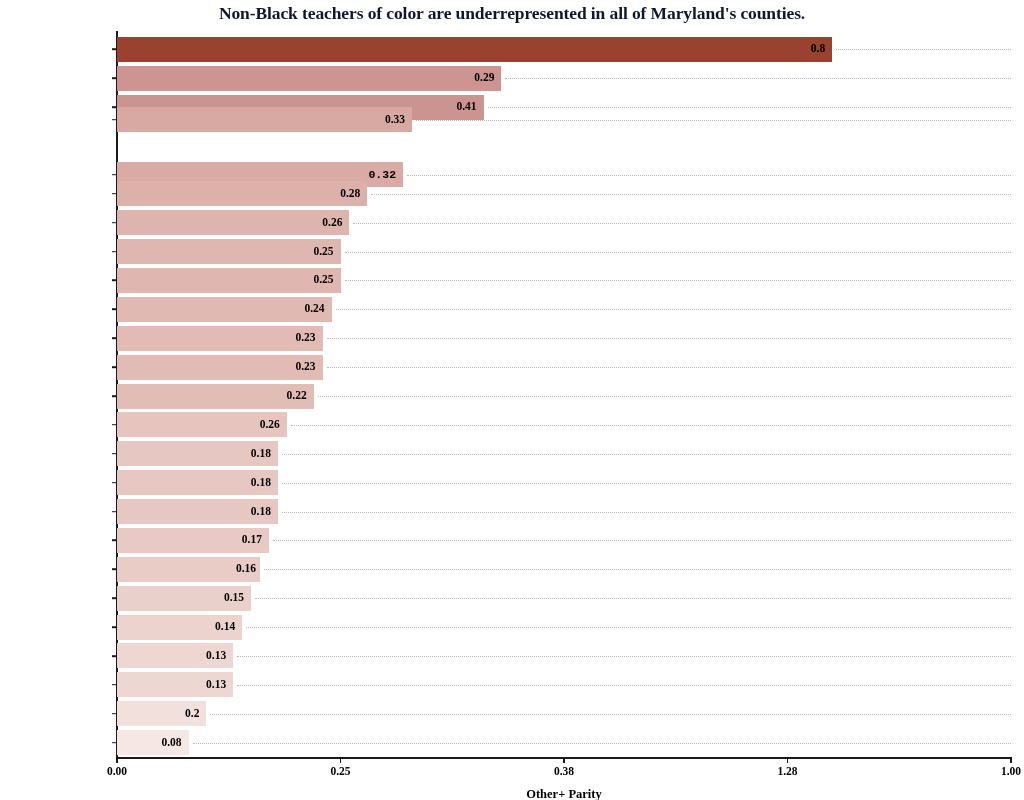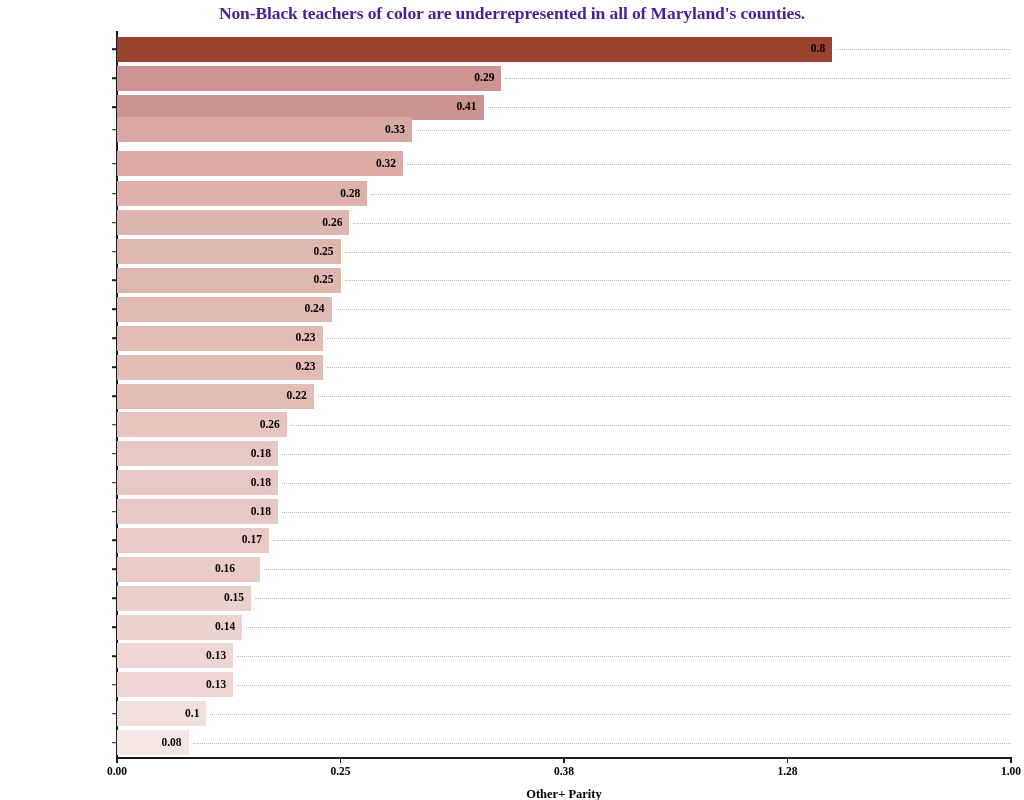--- a/index.html
+++ b/index.html
@@ -20,21 +20,21 @@
   }
   
   .chart-title {
     position: absolute;
     left: 0;
     top: 3px;
     width: 1024px;
     text-align: center;
     font-size: 17.5px;
     font-weight: bold;
-    color: #4c1d95;
+    color: #0f172a;
     letter-spacing: -0.1px;
     padding-left: 0;
     box-sizing: border-box;
     white-space: nowrap;
   }
   
   #plot {
     position: absolute;
     left: 117px;
     top: 35px;
@@ -147,27 +147,27 @@
           <div class="bar" style="width: 384.42px; background: rgb(205, 148, 145);"></div>
           <div class="bar-value" style="left: 377.42px; transform: translate(-100%, -50%);">0.29</div>
           <div class="gridline" style="left: 388.42px; width: 505.58px;"></div>
         </div>
         <div class="row" style="top: 59.7px; height: 25px;">
           <div class="ytick-mark"></div>
           <div class="bar" style="width: 366.54px; background: rgb(204, 148, 144);"></div>
           <div class="bar-value" style="left: 359.54px; transform: translate(-100%, -50%);">0.41</div>
           <div class="gridline" style="left: 370.54px; width: 523.46px;"></div>
         </div>
-        <div class="row" style="top: 82px; height: 25px;">
+        <div class="row" style="top: 72px; height: 25px;">
           <div class="ytick-mark"></div>
           <div class="bar" style="width: 295.02px; background: rgb(216, 169, 162);"></div>
           <div class="bar-value" style="left: 288.02px; transform: translate(-100%, -50%);">0.33</div>
           <div class="gridline" style="left: 299.02px; width: 594.98px;"></div>
         </div>
-        <div class="row" style="top: 116px; height: 25px;">
+        <div class="row" style="top: 127px; height: 25px; font-family: Liberation Mono, monospace;">
           <div class="ytick-mark"></div>
           <div class="bar" style="width: 286.08px; background: rgb(217, 171, 164);"></div>
           <div class="bar-value" style="left: 279.08px; transform: translate(-100%, -50%);">0.32</div>
           <div class="gridline" style="left: 290.08px; width: 603.92px;"></div>
         </div>
         <div class="row" style="top: 146.34px; height: 25px;">
           <div class="ytick-mark"></div>
           <div class="bar" style="width: 250.32px; background: rgb(220, 177, 170);"></div>
           <div class="bar-value" style="left: 243.32px; transform: translate(-100%, -50%);">0.28</div>
           <div class="gridline" style="left: 254.32px; width: 639.68px;"></div>
@@ -240,21 +240,21 @@
         </div>
         <div class="row" style="top: 492.9px; height: 25px;">
           <div class="ytick-mark"></div>
           <div class="bar" style="width: 151.98px; background: rgb(232, 201, 195);"></div>
           <div class="bar-value" style="left: 144.98px; transform: translate(-100%, -50%);">0.17</div>
           <div class="gridline" style="left: 155.98px; width: 738.02px;"></div>
         </div>
         <div class="row" style="top: 521.78px; height: 25px;">
           <div class="ytick-mark"></div>
           <div class="bar" style="width: 143.04px; background: rgb(233, 204, 198);"></div>
-          <div class="bar-value" style="left: 118px; transform: translate(-100%, -50%);">0.16</div>
+          <div class="bar-value" style="left: 139px; transform: translate(-100%, -50%);">0.16</div>
           <div class="gridline" style="left: 147.04px; width: 746.96px;"></div>
         </div>
         <div class="row" style="top: 550.66px; height: 25px;">
           <div class="ytick-mark"></div>
           <div class="bar" style="width: 134.1px; background: rgb(234, 208, 202);"></div>
           <div class="bar-value" style="left: 127.1px; transform: translate(-100%, -50%);">0.15</div>
           <div class="gridline" style="left: 138.1px; width: 755.9px;"></div>
         </div>
         <div class="row" style="top: 579.54px; height: 25px;">
           <div class="ytick-mark"></div>
@@ -270,21 +270,21 @@
         </div>
         <div class="row" style="top: 637.3px; height: 25px;">
           <div class="ytick-mark"></div>
           <div class="bar" style="width: 116.22px; background: rgb(238, 215, 210);"></div>
           <div class="bar-value" style="left: 109.22px; transform: translate(-100%, -50%);">0.13</div>
           <div class="gridline" style="left: 120.22px; width: 773.78px;"></div>
         </div>
         <div class="row" style="top: 666.18px; height: 25px;">
           <div class="ytick-mark"></div>
           <div class="bar" style="width: 89.4px; background: rgb(242, 224, 220);"></div>
-          <div class="bar-value" style="left: 82.4px; transform: translate(-100%, -50%);">0.1</div>
+          <div class="bar-value" style="left: 82.4px; transform: translate(-100%, -50%);">0.2</div>
           <div class="gridline" style="left: 93.4px; width: 800.6px;"></div>
         </div>
         <div class="row" style="top: 695.06px; height: 25px;">
           <div class="ytick-mark"></div>
           <div class="bar" style="width: 71.52px; background: rgb(245, 232, 228);"></div>
           <div class="bar-value" style="left: 64.52px; transform: translate(-100%, -50%);">0.08</div>
           <div class="gridline" style="left: 75.52px; width: 818.48px;"></div>
         </div>
       </div>
     <div id="xaxis">

